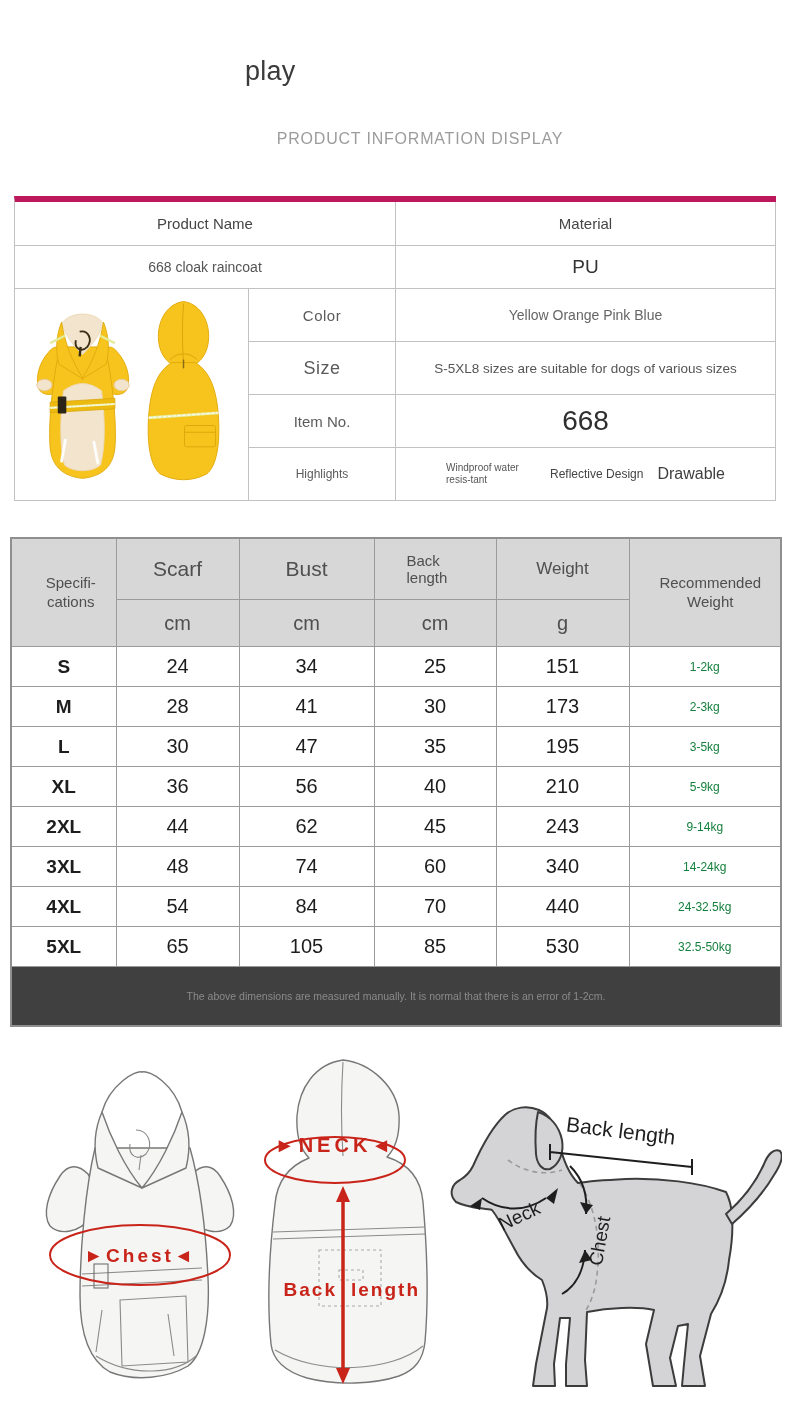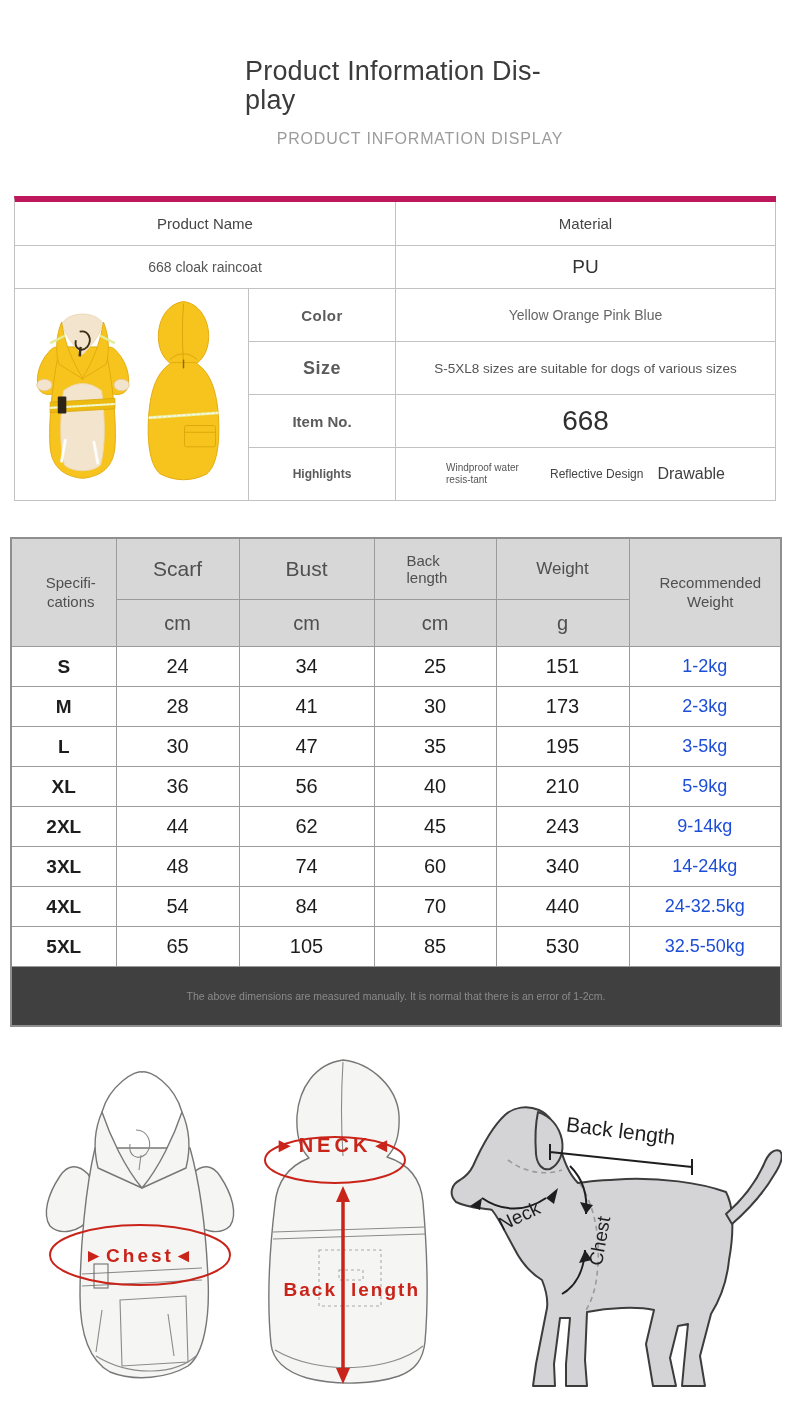--- a/index.html
+++ b/index.html
@@ -19,21 +19,21 @@
               border-top:6px solid #be185d;border-left:1px solid #c2c2c2;background:#fff;}
   .cell{display:flex;align-items:center;justify-content:center;
         border-right:1px solid #c2c2c2;border-bottom:1px solid #c2c2c2;
         color:#4c4c4c;text-align:center;}
   .c12{grid-column:1 / 3;}
   .c3{grid-column:3;}
   .img-cell{grid-column:1;grid-row:3 / 7;gap:5px;padding:4px 2px;}
   .head{font-size:15px;color:#454545;}
   .val-name{font-size:14px;color:#555;}
   .val-pu{font-size:19px;color:#333;}
-  .lbl{color:#5b5b5b;font-weight:bold;}
+  .lbl{color:#5b5b5b;}
   .lbl-color{font-size:15px;letter-spacing:.5px;}
   .lbl-size{font-size:18px;letter-spacing:.5px;}
   .lbl-item{font-size:15px;}
   .lbl-high{font-size:12px;}
   .val-color{font-size:14px;color:#666;}
   .val-size{font-size:13.5px;color:#555;}
   .val-item{font-size:28px;color:#2f2f2f;}
   .hl-wrap{gap:14px;}
   .hl-1{font-size:10px;width:90px;line-height:1.25;color:#555;text-align:left;}
   .hl-2{font-size:12px;color:#444;}
@@ -48,36 +48,35 @@
   .h2 th{height:46px;font-size:20px;font-weight:bold;color:#2b2b2b;}
   .th-spec{font-size:15px;line-height:1.25;text-align:center;padding-left:14px !important;}
   .th-scarf,.th-bust{font-size:21px;margin-left:25px;}
   .th-back{font-size:15px;line-height:1.15;text-align:left !important;padding-left:32px !important;}
   .th-weight{font-size:17px;}
   .th-rec{font-size:15px;line-height:1.25;text-align:left;padding-left:11px !important;}
   .size-table tbody tr{height:40px;}
   .size-table td.col-size{font-weight:bold;font-size:19px;color:#1d1d1d;}
   .size-table td.col-scarf,.size-table td.col-bust,.size-table td.col-back,.size-table td.col-weight{
       font-size:20px;color:#1d1d1d;}
-  .size-table td.col-rec{font-size:18px;color:#1d4ed8;}
+  .size-table td.col-rec{font-size:12px;color:#15803d;}
   .note-row td{height:58px;font-size:10.5px;color:#8a8a8a;background:#404040;}
 
   
   .diag{position:absolute;}
   .d-front{left:40px;top:1056px;}
   .d-back{left:243px;top:1050px;}
   .d-dog{left:430px;top:1072px;}
 </style>
 </head>
 <body>
 
 <div class="page">
 
   <div class="title">
-    <div>Product Information Dis-</div>
     <div>play</div>
   </div>
   <div class="subtitle">PRODUCT INFORMATION DISPLAY</div>
 
   <div class="info-table">
     <div class="cell c12 head">Product Name</div>
     <div class="cell c3 head">Material</div>
     <div class="cell c12 val-name">668 cloak raincoat</div>
     <div class="cell c3 val-pu">PU</div>
 

